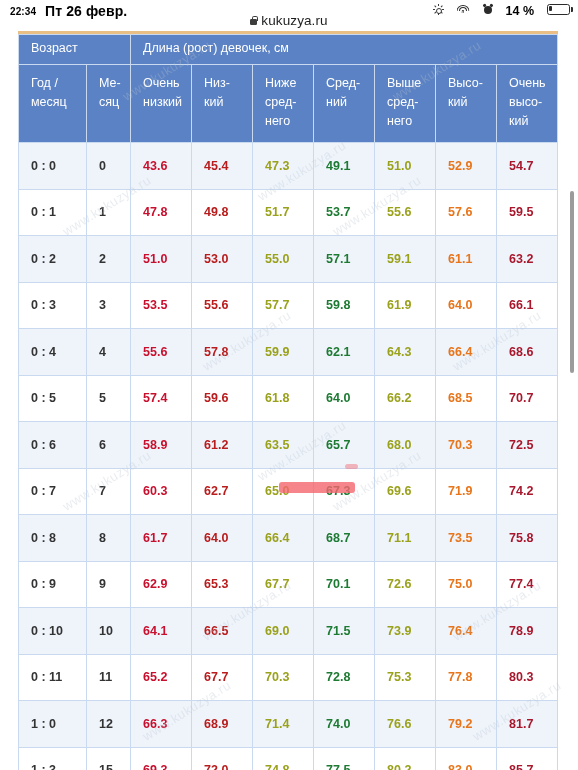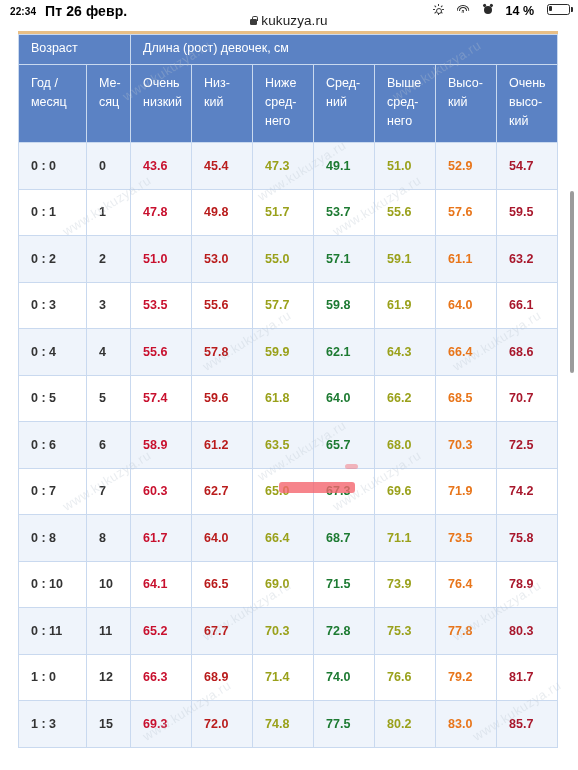--- a/index.html
+++ b/index.html
@@ -334,20 +334,31 @@
             <td class="c-month">8</td>
             <td class="c-vlow">61.7</td>
             <td class="c-low">64.0</td>
             <td class="c-blwavg">66.4</td>
             <td class="c-avg">68.7</td>
             <td class="c-abvavg">71.1</td>
             <td class="c-high">73.5</td>
             <td class="c-vhigh">75.8</td>
           </tr>
           <tr>
+            <td class="c-age">0 : 9</td>
+            <td class="c-month">9</td>
+            <td class="c-vlow">62.9</td>
+            <td class="c-low">65.3</td>
+            <td class="c-blwavg">67.7</td>
+            <td class="c-avg">70.1</td>
+            <td class="c-abvavg">72.6</td>
+            <td class="c-high">75.0</td>
+            <td class="c-vhigh">77.4</td>
+          </tr>
+          <tr>
             <td class="c-age">0 : 10</td>
             <td class="c-month">10</td>
             <td class="c-vlow">64.1</td>
             <td class="c-low">66.5</td>
             <td class="c-blwavg">69.0</td>
             <td class="c-avg">71.5</td>
             <td class="c-abvavg">73.9</td>
             <td class="c-high">76.4</td>
             <td class="c-vhigh">78.9</td>
           </tr>

